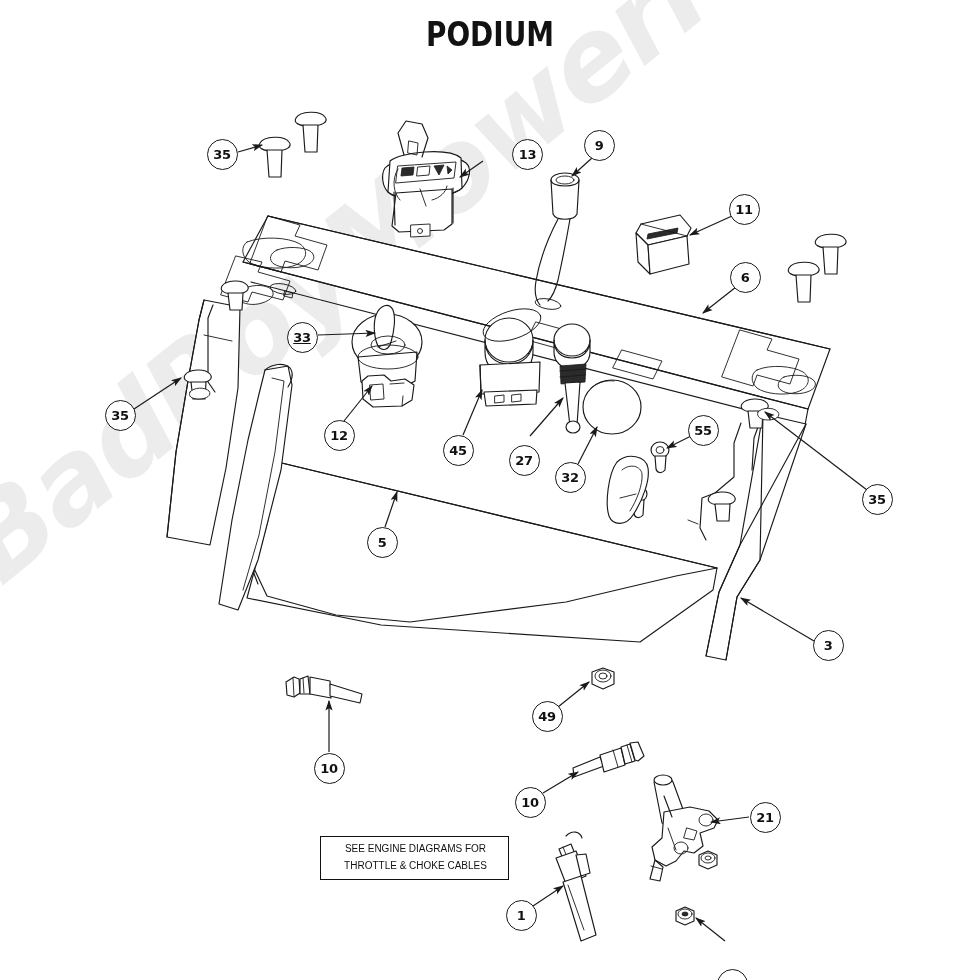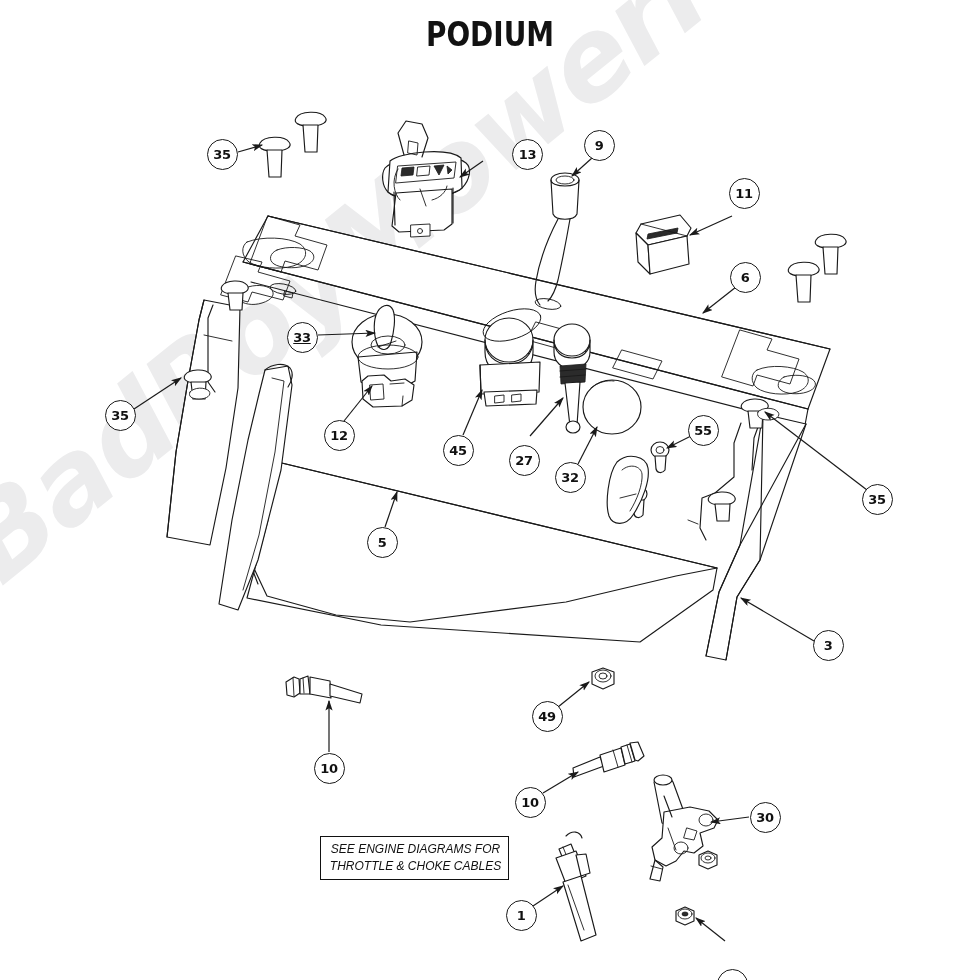--- a/index.html
+++ b/index.html
@@ -130,26 +130,25 @@
   #note-box {
     position: absolute;
     left: 320px;
     top: 836px;
     width: 189px;
     padding: 4px 6px 5px 8px;
     border: 1.4px solid #111111;
     background: #ffffff;
     box-sizing: border-box;
     font-family: "Liberation Sans", sans-serif;
-    font-size: 12px;
+    font-size: 10px;
     line-height: 16.5px;
     color: #111111;
     text-align: center;
     z-index: 9;
-    font-style: italic;
   }
   #note-box div { white-space: nowrap; }
 </style>
 </head>
 <body>
 
 <div id="page">
 
   <div id="watermark">
     <div id="watermark-text">BadBoyMowerParts.com</div>
@@ -455,36 +454,36 @@
 
       <path class="leader" marker-end="url(#ah)" d="M725,941 L696,918"></path>
     </g>
 
   </svg>
 
   <div id="callout-layer">
       <div class="callout" style="left: 222px; top: 154px;">35</div>
       <div class="callout" style="left: 472px; top: 154px; margin-left: 40px;">13</div>
       <div class="callout" style="left: 599px; top: 145px;">9</div>
-      <div class="callout" style="left: 744px; top: 193px; text-align: center;">11</div>
+      <div class="callout" style="left: 744px; top: 209px; text-align: center;">11</div>
       <div class="callout" style="left: 745px; top: 277px;">6</div>
       <div class="callout" style="left: 302px; top: 337px; text-decoration: underline;">33</div>
       <div class="callout" style="left: 339px; top: 435px; text-align: center;">12</div>
       <div class="callout" style="left: 120px; top: 415px;">35</div>
       <div class="callout" style="left: 458px; top: 450px;">45</div>
       <div class="callout" style="left: 524px; top: 460px;">27</div>
       <div class="callout" style="left: 570px; top: 477px; text-align: right;">32</div>
       <div class="callout" style="left: 703px; top: 430px;">55</div>
       <div class="callout" style="left: 877px; top: 499px;">35</div>
       <div class="callout" style="left: 382px; top: 542px;">5</div>
       <div class="callout" style="left: 828px; top: 645px;">3</div>
       <div class="callout" style="left: 547px; top: 716px;">49</div>
       <div class="callout" style="left: 329px; top: 768px;">10</div>
       <div class="callout" style="left: 530px; top: 802px;">10</div>
-      <div class="callout" style="left: 765px; top: 817px;">30</div>
+      <div class="callout" style="left: 765px; top: 817px;">21</div>
       <div class="callout" style="left: 521px; top: 915px;">1</div>
       <div class="callout" style="left: 732px; top: 953px; margin-top: 16px;">51</div>
     </div>
 
   <div id="note-box">
     <div>SEE ENGINE DIAGRAMS FOR</div>
     <div>THROTTLE &amp; CHOKE CABLES</div>
   </div>
 
 </div>

